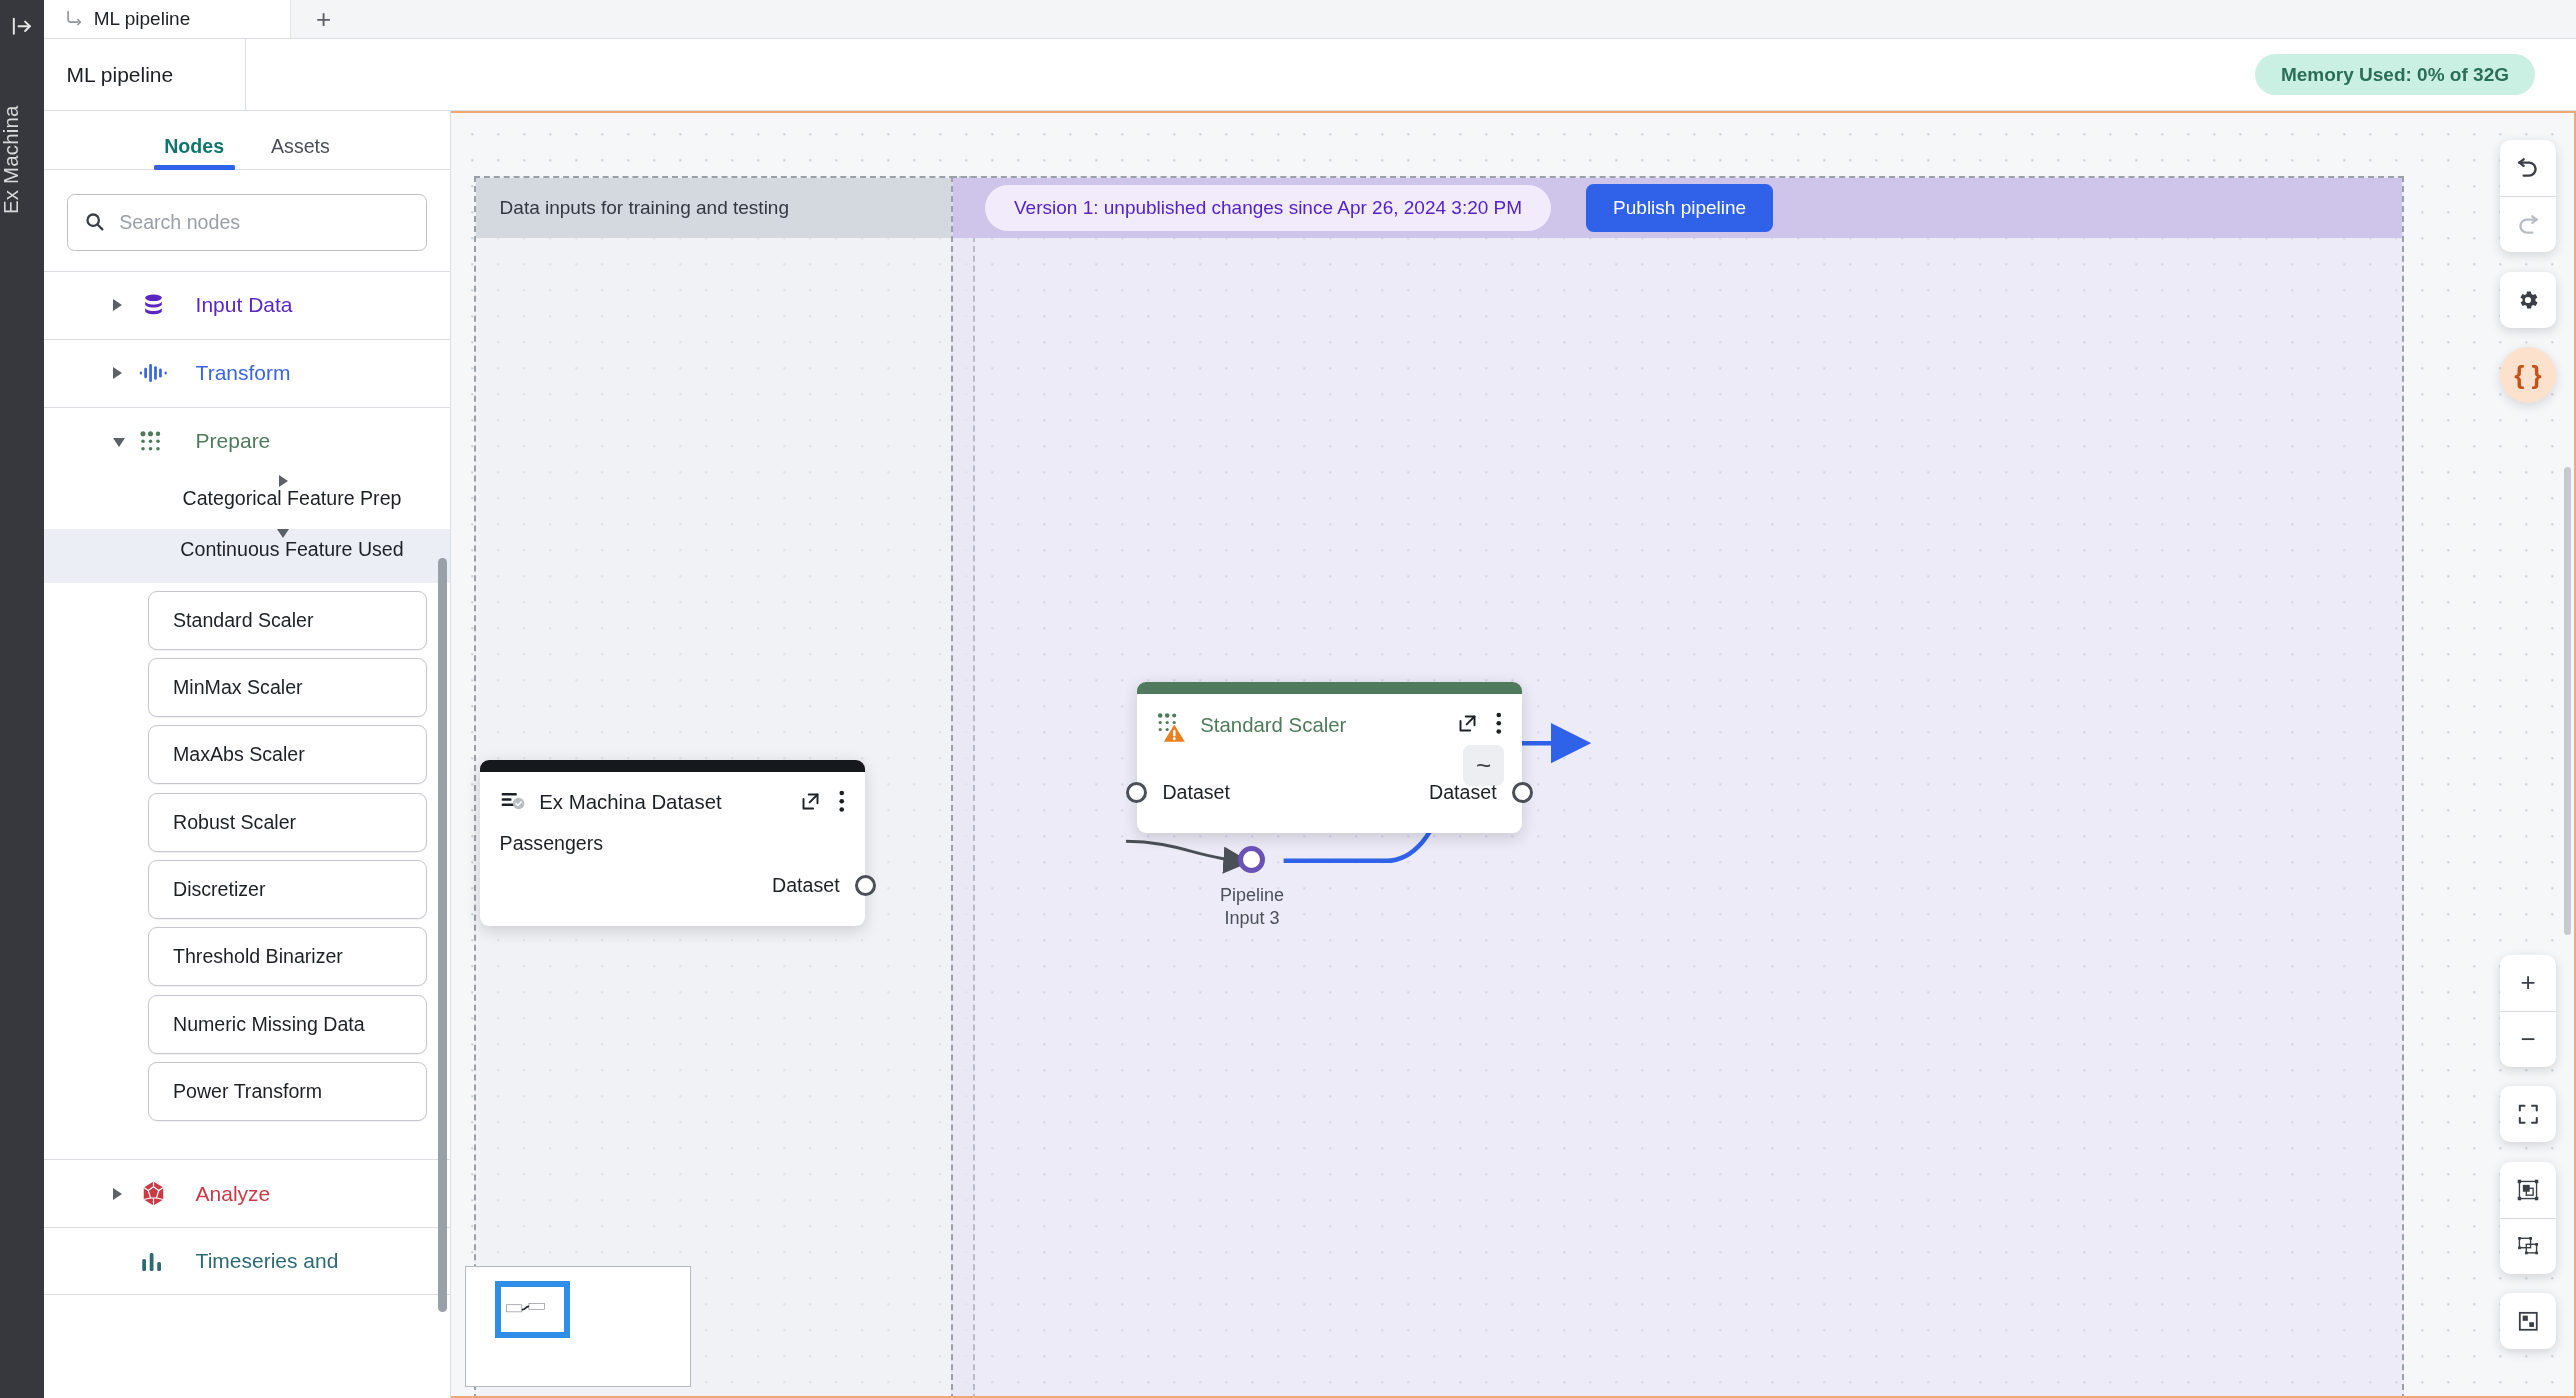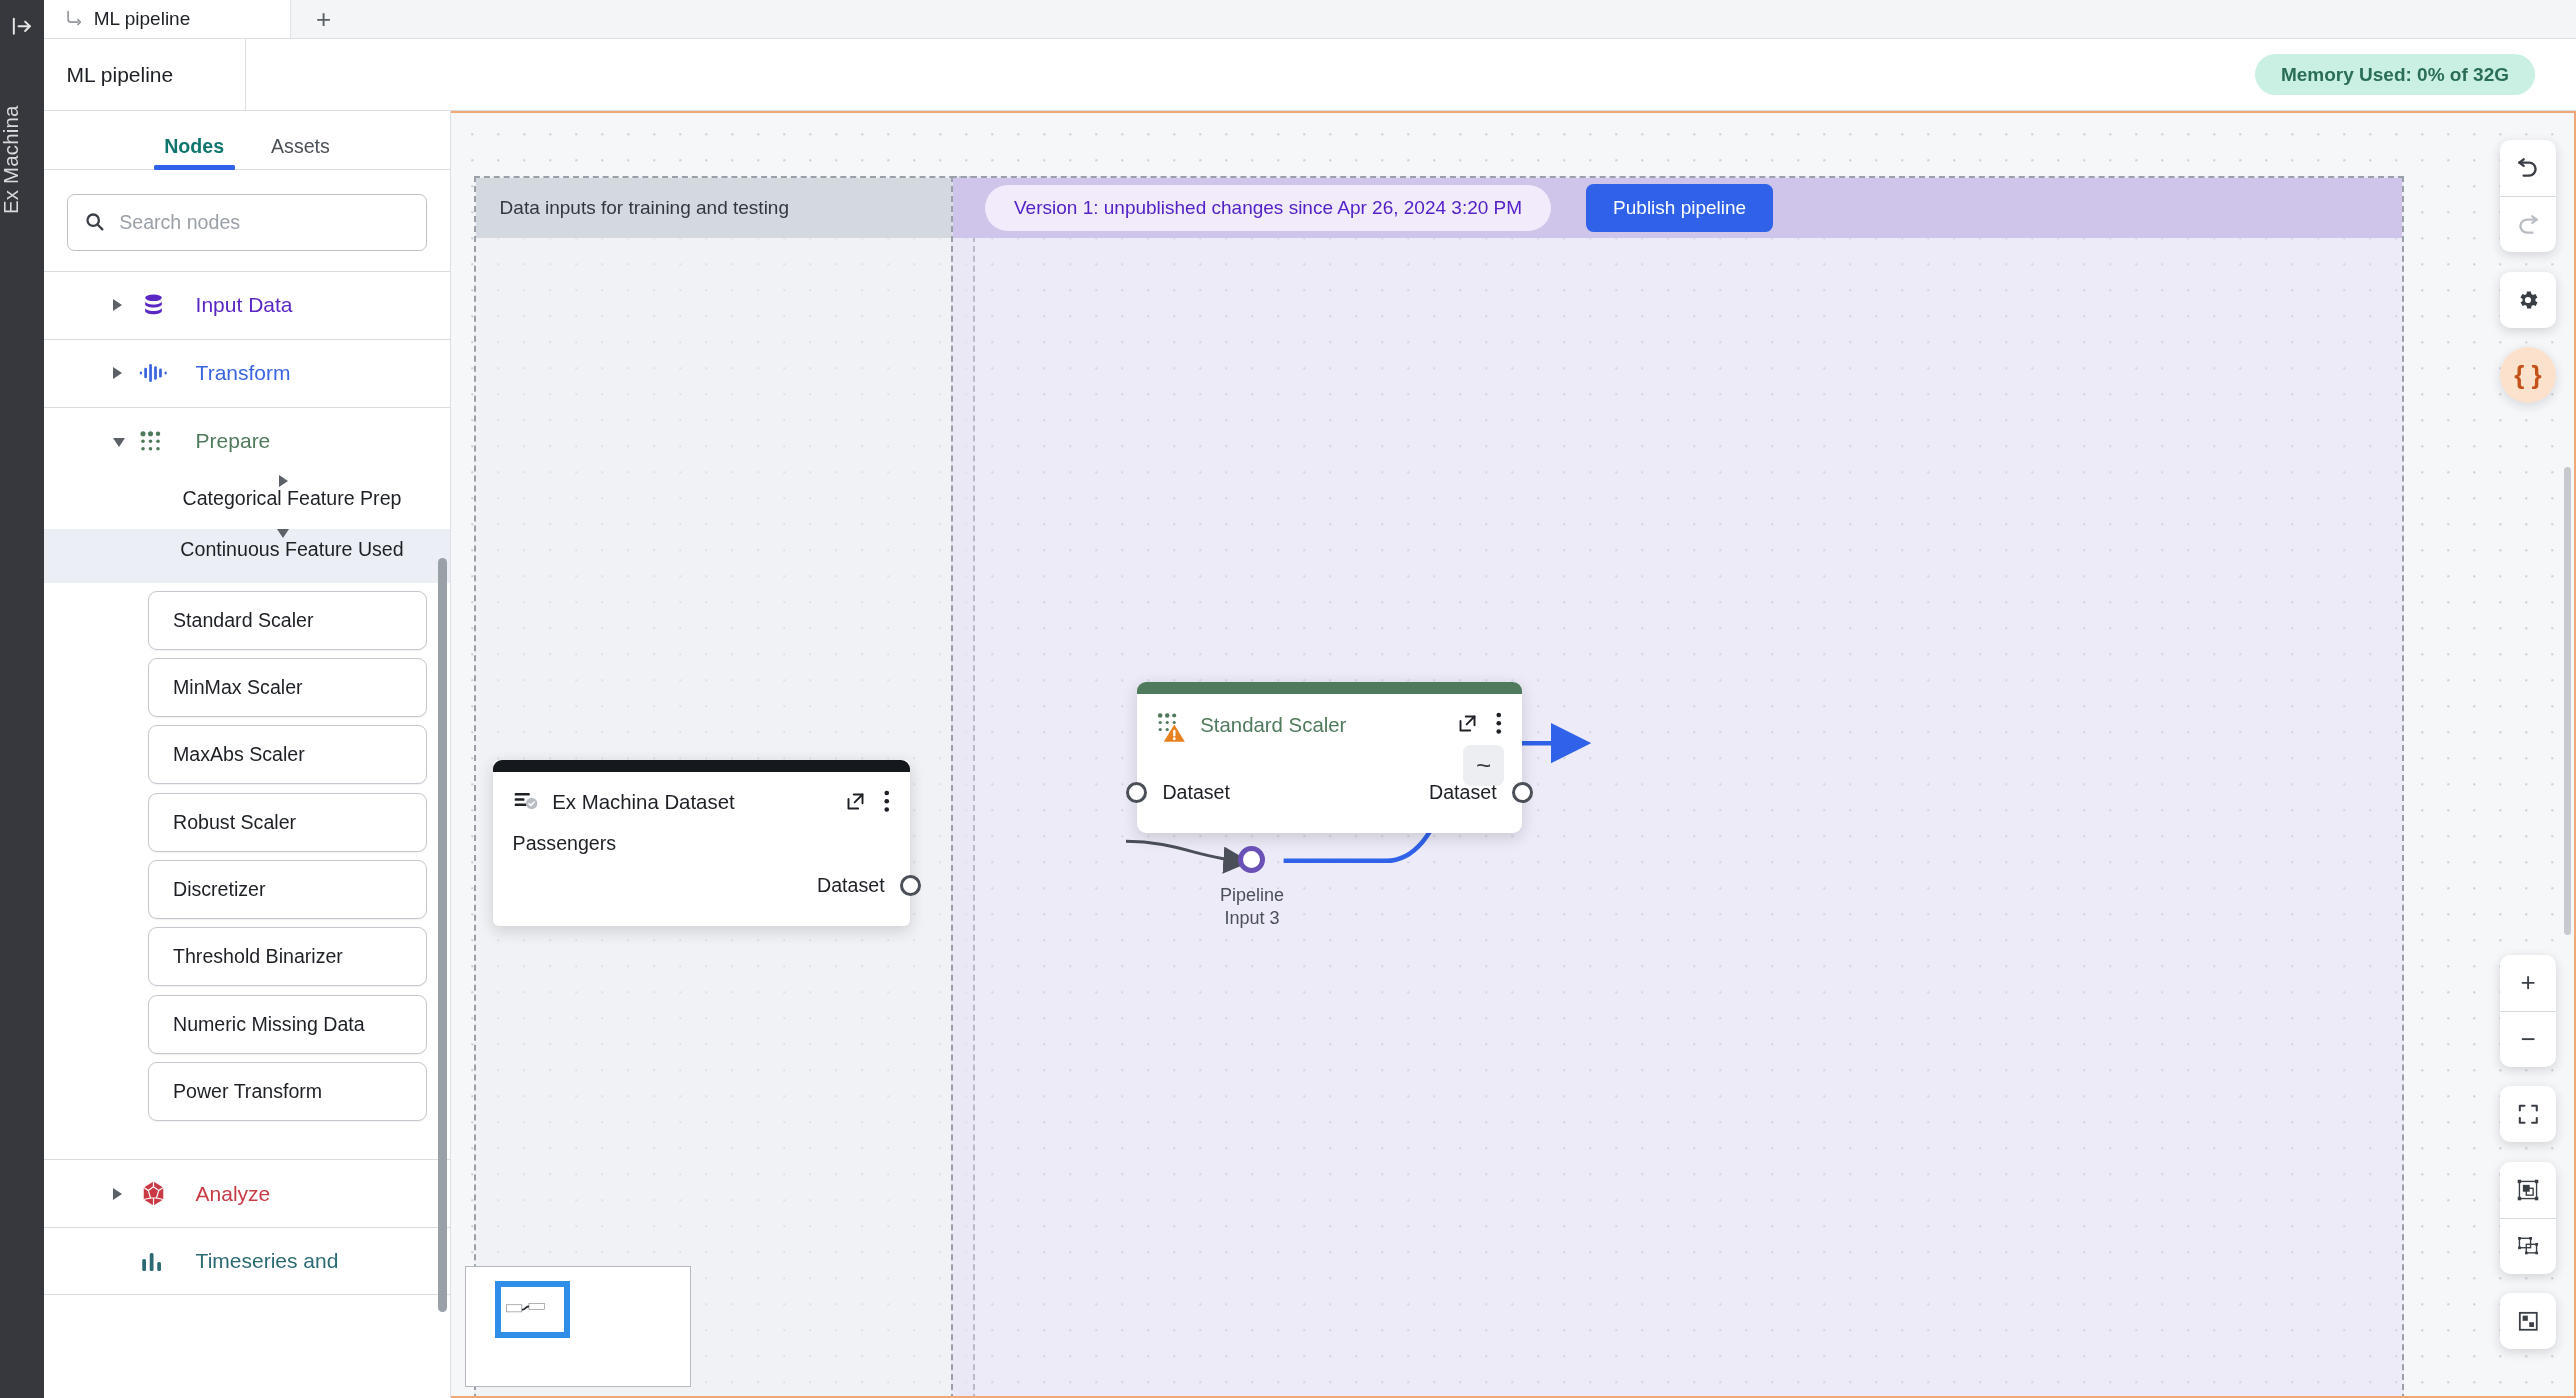--- a/index.html
+++ b/index.html
@@ -442,21 +442,21 @@
               <path d="M0,0 L9,4.5 L0,9 z" fill="#4b4f57"></path>
             </marker>
             <marker id="arrowBlue" markerWidth="9" markerHeight="9" refX="7" refY="4.5" orient="auto">
               <path d="M0,0 L9,4.5 L0,9 z" fill="#2f62e8"></path>
             </marker>
           </defs>
           <path d="M 895 965 C 960 965, 995 988, 1052 992" stroke="#4b4f57" stroke-width="4" fill="none" marker-end="url(#arrowDark)"></path>
           <path d="M 1104 991 L 1240 991 C 1320 991, 1320 835, 1400 835 L 1500 835" stroke="#2f62e8" stroke-width="6" fill="none" marker-end="url(#arrowBlue)"></path>
         </svg>
 
-        <div class="node" style="left:42px; top:647px; width:417px; height:166px;border-radius:6px;">
+        <div class="node" style="left:29px; top:647px; width:385px; height:166px;">
           <div class="node-top" style="background:#15181d"></div>
           <div class="node-head">
             <span>
               <svg width="26" height="22.6" viewBox="0 0 34 30">
                 <g fill="#1d2025">
                   <rect x="2" y="4" width="20" height="3.4" rx="1.2"></rect>
                   <rect x="2" y="11" width="13" height="3.4" rx="1.2"></rect>
                   <rect x="2" y="18" width="20" height="3.4" rx="1.2"></rect>
                 </g>
                 <circle cx="24.5" cy="18" r="7.6" fill="#b9bec4"></circle>

